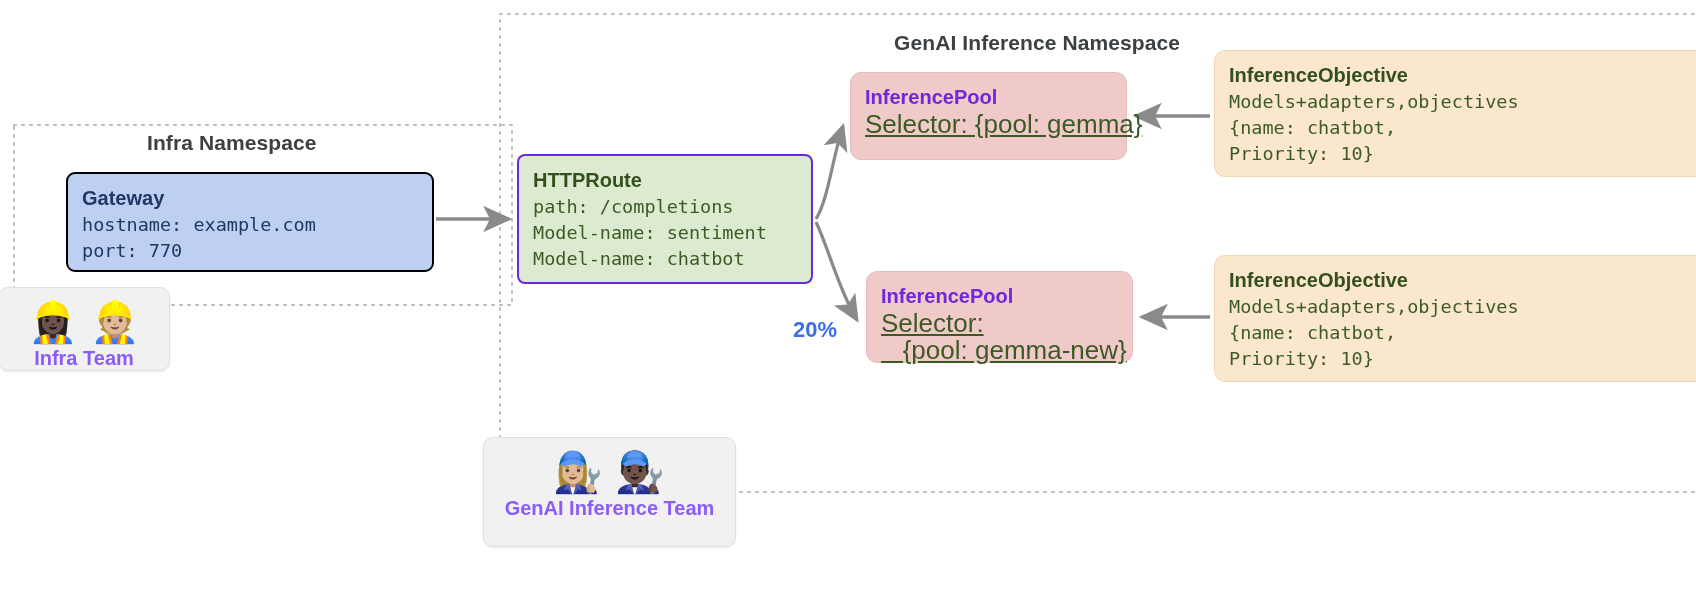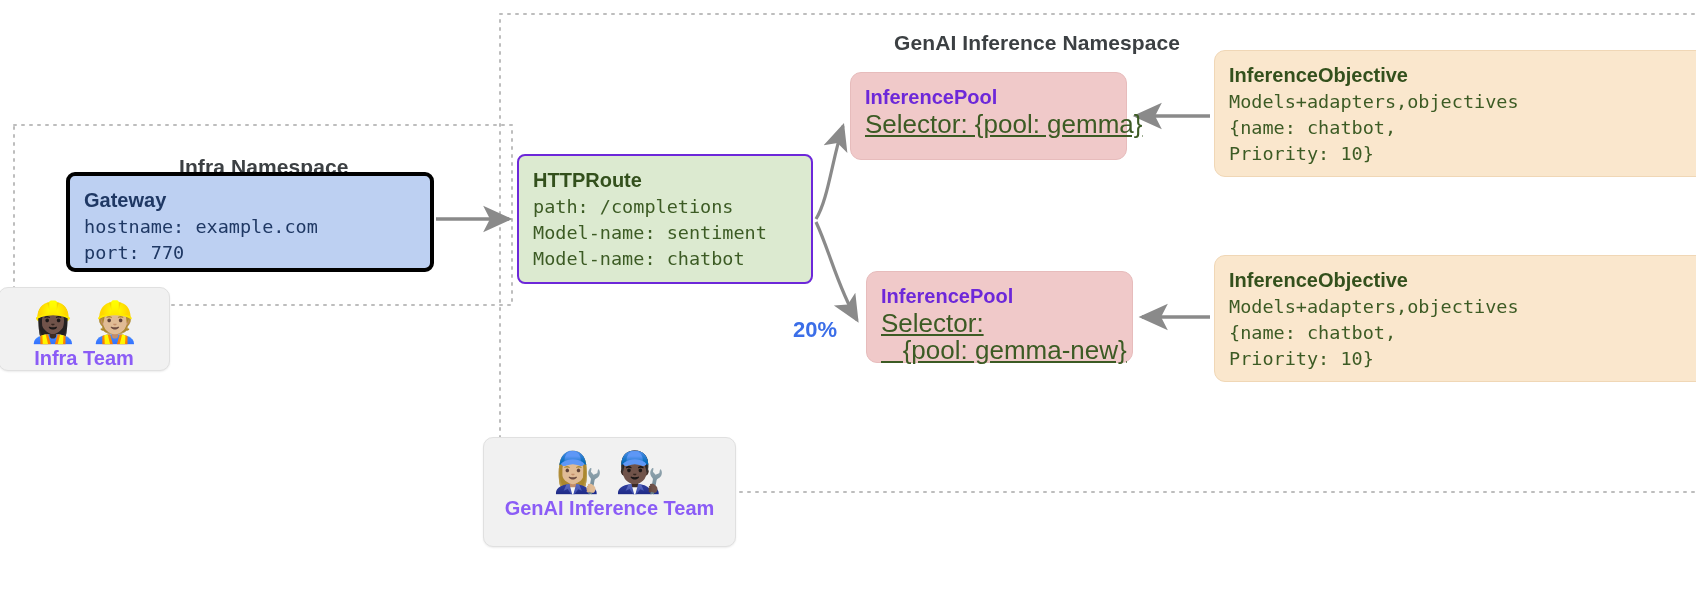--- a/index.html
+++ b/index.html
@@ -34,21 +34,21 @@
     white-space:pre;
   }
   .node .sans{
     font-family:"Liberation Sans", sans-serif;
     font-size:26px;line-height:27px;white-space:pre;text-decoration:underline;
   }
 
   
   #gateway{
     left:66px;top:172px;width:368px;height:100px;
-    background:#bdd0f2;border:4px solid #000000;
+    background:#bdd0f2;border:2px solid #000000;
     border-radius:9px;
   }
   #gateway .title{color:#1f3864;}
   #gateway .mono{color:#1f3864;}
 
   
   #httproute{
     left:517px;top:154px;width:296px;height:130px;
     background:#dcead0;border:2px solid #6d28d9;
     border-radius:8px;
@@ -121,21 +121,21 @@
 
     <path d="M816,219 C828,200 832,160 843,126" fill="none" stroke="#8a8a8a" stroke-width="3.2" marker-end="url(#arrowhead)"></path>
 
     <path d="M816,222 C830,252 838,288 857,320" fill="none" stroke="#8a8a8a" stroke-width="3.2" marker-end="url(#arrowhead)"></path>
 
     <line x1="1210" y1="116" x2="1136" y2="116" stroke="#8a8a8a" stroke-width="3.4" marker-end="url(#arrowhead)"></line>
 
     <line x1="1210" y1="317" x2="1142" y2="317" stroke="#8a8a8a" stroke-width="3.4" marker-end="url(#arrowhead)"></line>
   </svg>
 
-  <div class="ns-label" style="left:179px;top:131px;margin-top:24px;">Infra Namespace</div>
+  <div class="ns-label" style="left:147px;top:131px;">Infra Namespace</div>
 
   <div class="ns-label" style="left:894px;top:31px;">GenAI Inference Namespace</div>
 
   <div class="node" id="gateway">
     <div class="title">Gateway</div>
     <div class="mono">hostname: example.com</div>
     <div class="mono">port: 770</div>
   </div>
 
   <div class="node" id="httproute">

